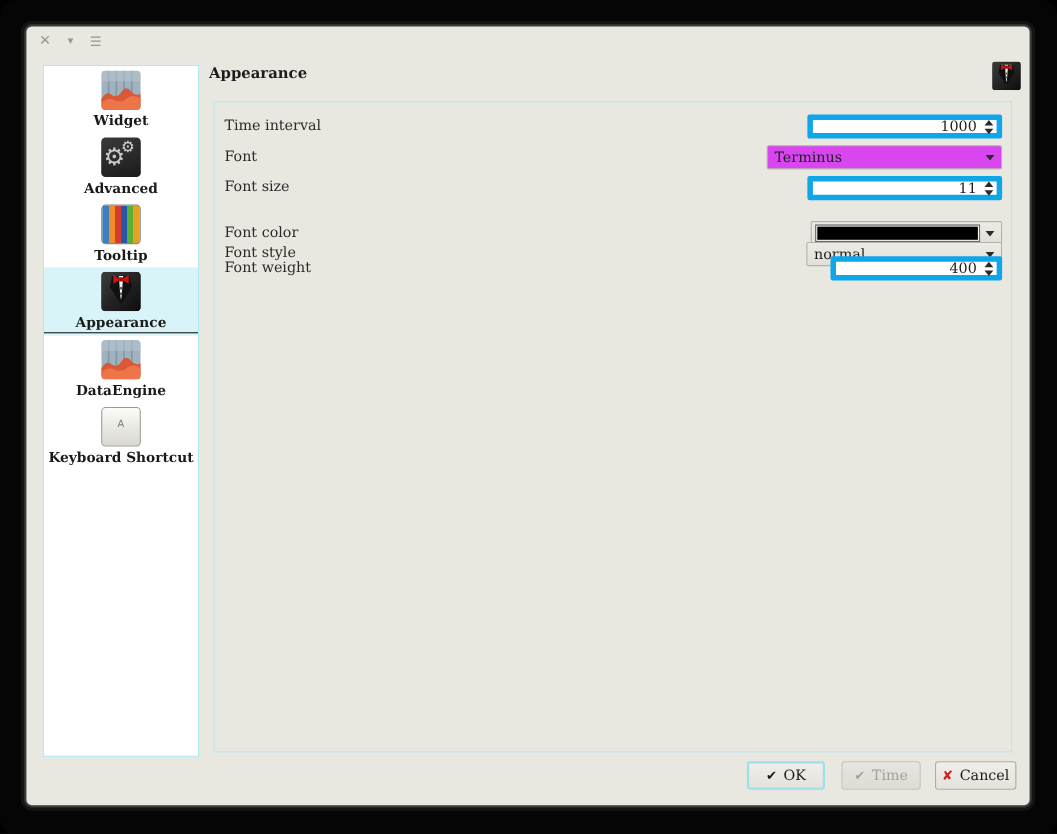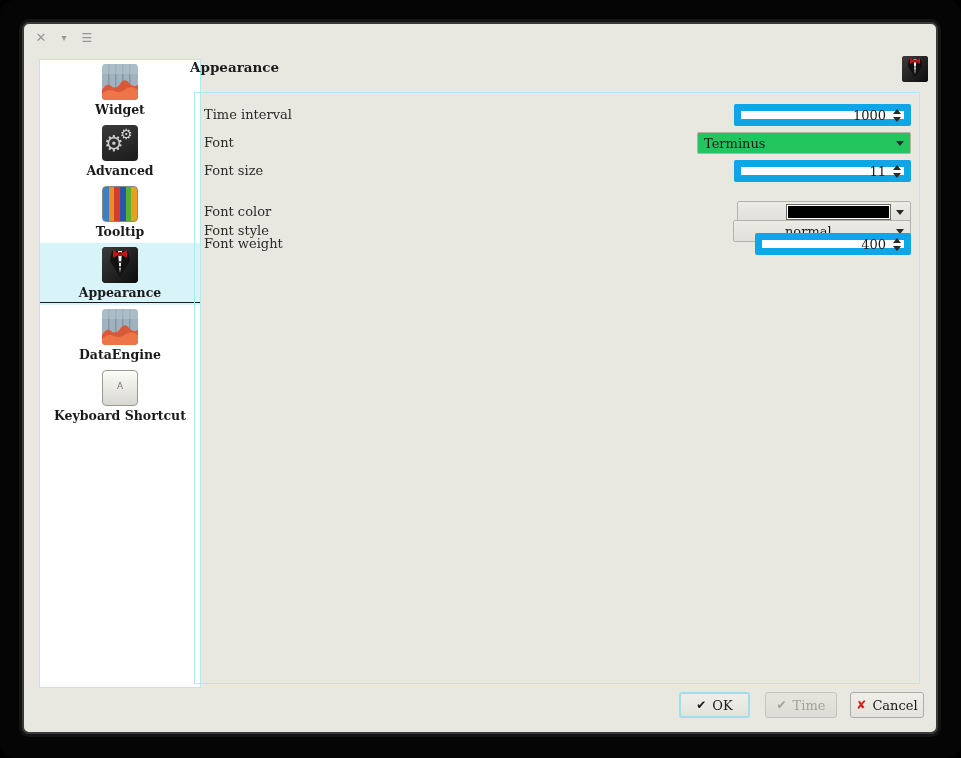--- a/index.html
+++ b/index.html
@@ -15,21 +15,21 @@
   .titlebar { position:absolute; left:0; top:0; width:100%; height:28px; }
   .win-controls { position:absolute; left:10px; top:5px; display:flex; gap:9px; align-items:center; }
   .win-btn { color:#979792; font-size:13px; width:14px; text-align:center;
              font-family:"DejaVu Sans", sans-serif; cursor:default; line-height:18px; }
   .win-btn.shade { font-size:10px; }
   .win-btn.menu { font-size:12px; }
   .title { position:absolute; left:0; right:0; top:6px; text-align:center;
            font-size:13.5px; color:#1c1c1c; }
 
   
-  .sidebar { position:absolute; left:15px; top:35px; width:162px; height:629px;
+  .sidebar { position:absolute; left:15px; top:35px; width:142px; height:629px;
              background:#ffffff; border:1px solid #aeeaf2; overflow:hidden; }
   .side-item { width:100%; padding:4px 0 2px 0; text-align:center; cursor:pointer; }
   .side-item .icon-box { width:36px; height:36px; margin:0 auto; border-radius:4px; overflow:hidden; }
   .side-item .side-label { display:block; margin-top:2px; font-size:12.5px; font-weight:bold; color:#1a1a1a; padding-bottom:2px; }
   .side-item.selected { background:#d9f4f8; }
   .side-item.selected .side-label { border-bottom:1px solid #1c1c1c; }
 
   .gears-box { background:linear-gradient(160deg,#3a3a3a,#1b1b1b); position:relative; }
   .gear-big { position:absolute; left:2px; top:8px; color:#c8c8c8; font-size:22px; font-family:"DejaVu Sans",sans-serif; line-height:22px;}
   .gear-small { position:absolute; left:18px; top:2px; color:#d4d4d4; font-size:14px; font-family:"DejaVu Sans",sans-serif; line-height:14px;}
@@ -46,31 +46,31 @@
   
   .main-header { position:absolute; left:166px; top:35px; font-size:13.5px; font-weight:bold; color:#1c1c1c; }
   .header-icon { position:absolute; left:878px; top:32px; width:26px; height:26px; border-radius:3px; overflow:hidden; }
 
   .form-frame { position:absolute; left:170px; top:68px; width:726px; height:592px;
                 border:1px solid #aeeaf2; }
   .row { position:absolute; left:0; width:100%; height:22px; }
   .row .f-label { position:absolute; left:9px; top:3px; font-size:13px; color:#2a2a2a; }
 
   .spinbox { position:absolute; right:8px; top:0; height:22px; background:#fff;
-             border:7px solid #0ea5e9; border-radius:2px; display:flex; align-items:center; }
+             border:5px solid #0ea5e9; border-radius:2px; display:flex; align-items:center; }
   .spin-value { flex:1; text-align:right; font-size:13px; color:#1c1c1c; padding-right:4px; }
   .spin-arrows { width:14px; height:100%; display:flex; flex-direction:column;
                  align-items:center; justify-content:center; gap:3px; cursor:pointer; }
   .tri-up { width:0; height:0; border-left:4px solid transparent; border-right:4px solid transparent; border-bottom:5px solid #2a2a2a; }
   .tri-down { width:0; height:0; border-left:4px solid transparent; border-right:4px solid transparent; border-top:5px solid #2a2a2a; }
 
   .combo { position:absolute; right:8px; top:0; height:22px; border:1px solid #b4b2ac;
            border-radius:2px; display:flex; align-items:center; cursor:pointer; }
-  .combo.editable { background:#22c55e; }
-  .combo.plain { background:linear-gradient(180deg,#ecebe5,#e0dfd8);padding-left:45px; }
+  .combo.editable { background:#d946ef; }
+  .combo.plain { background:linear-gradient(180deg,#ecebe5,#e0dfd8); }
   .combo-text { flex:1; font-size:13px; color:#1c1c1c; padding-left:6px; text-align:left; white-space:nowrap; }
   .combo-arrow-wrap { width:20px; display:flex; justify-content:center; }
 
   .color-swatch { flex:1; height:14px; margin-left:4px; background:#000;
                   border:1px solid #fff; box-shadow:0 0 0 1px #6a6a66; }
 
   
   .footer { position:absolute; left:0; bottom:14px; width:100%; height:26px; }
   .btn { position:absolute; top:0; height:26px; border-radius:3px; display:flex;
          align-items:center; justify-content:center; gap:6px; font-size:13px;

